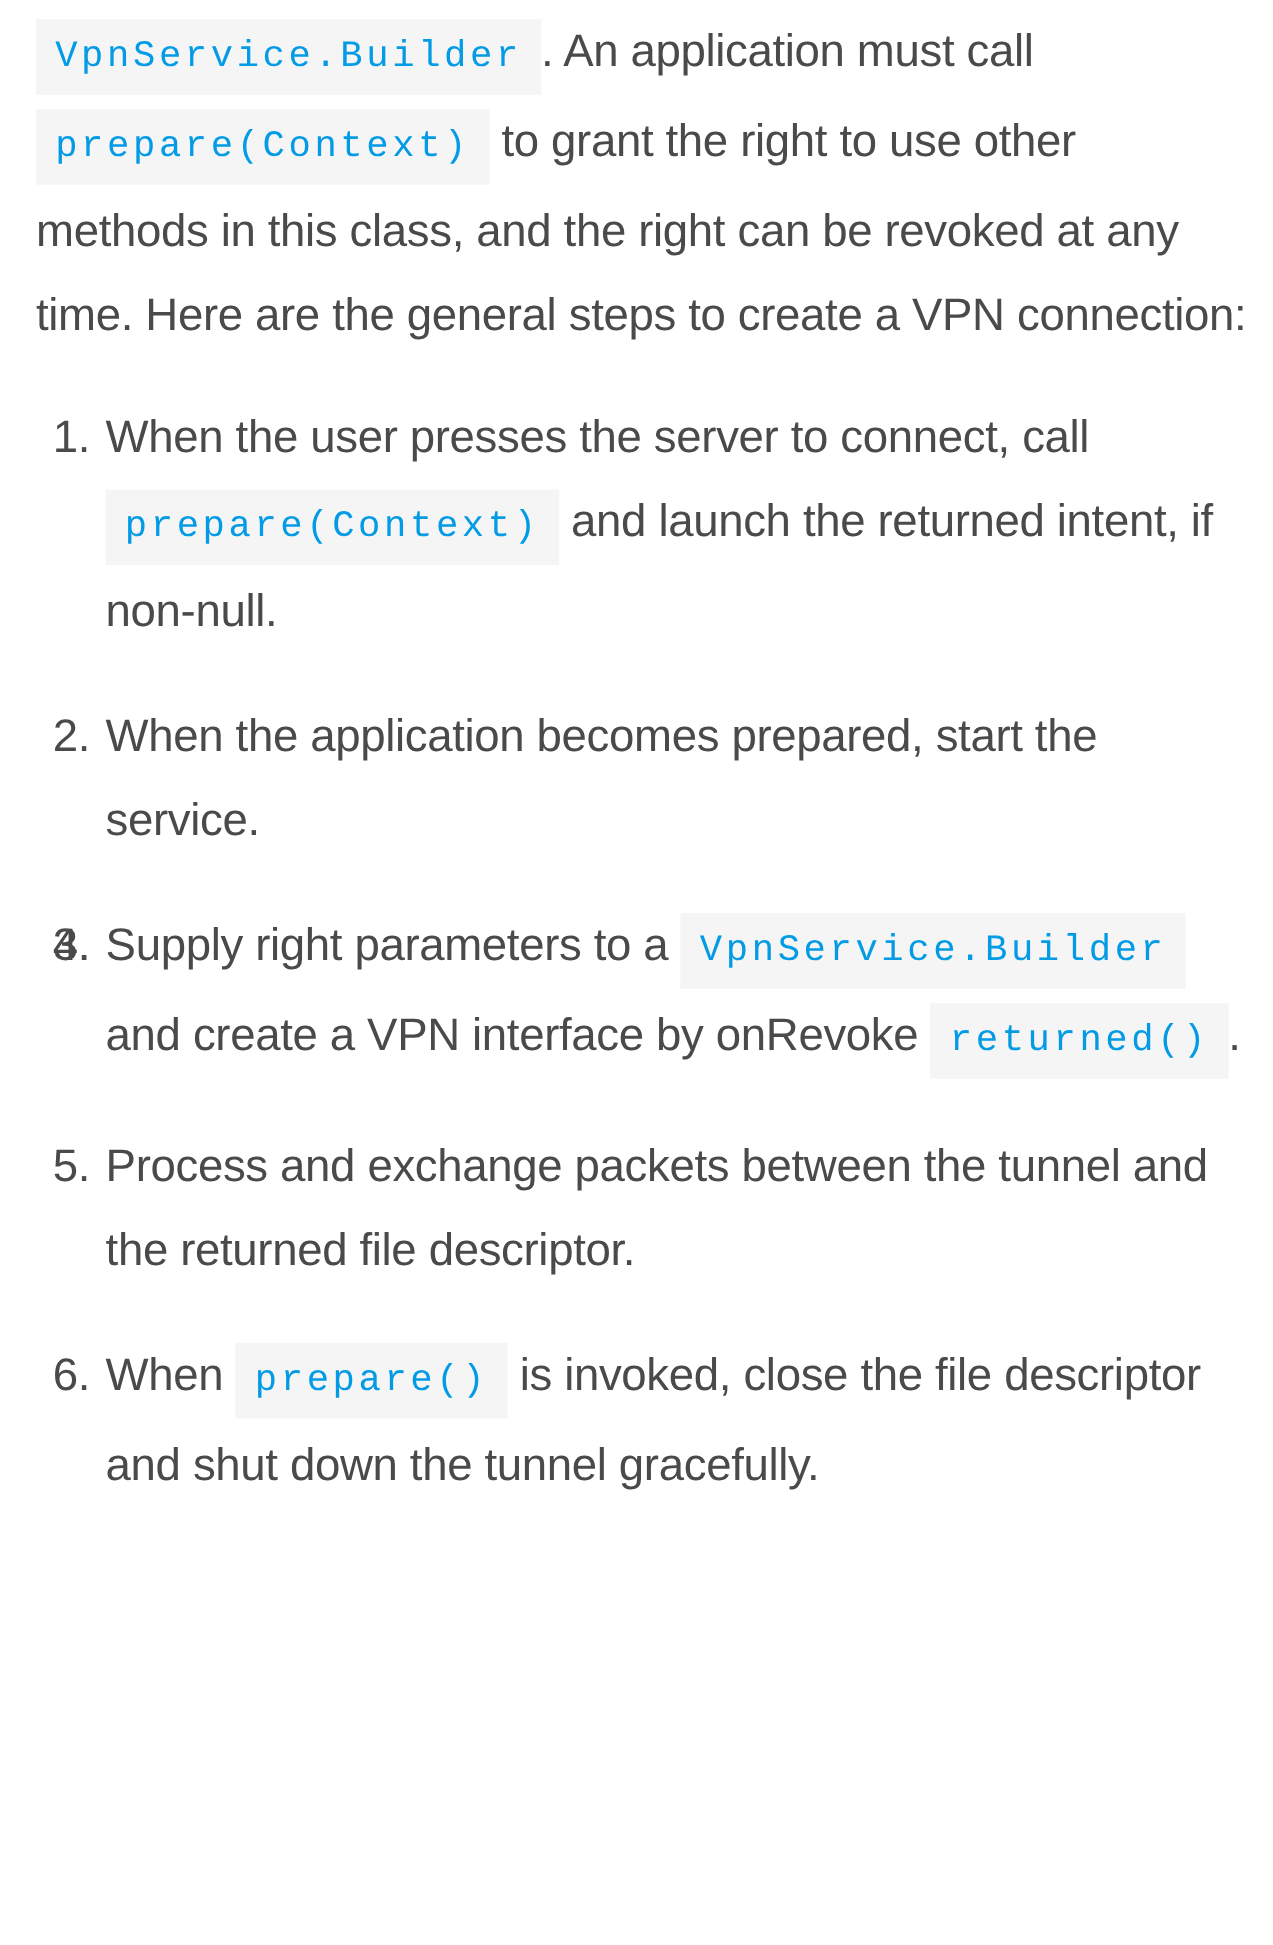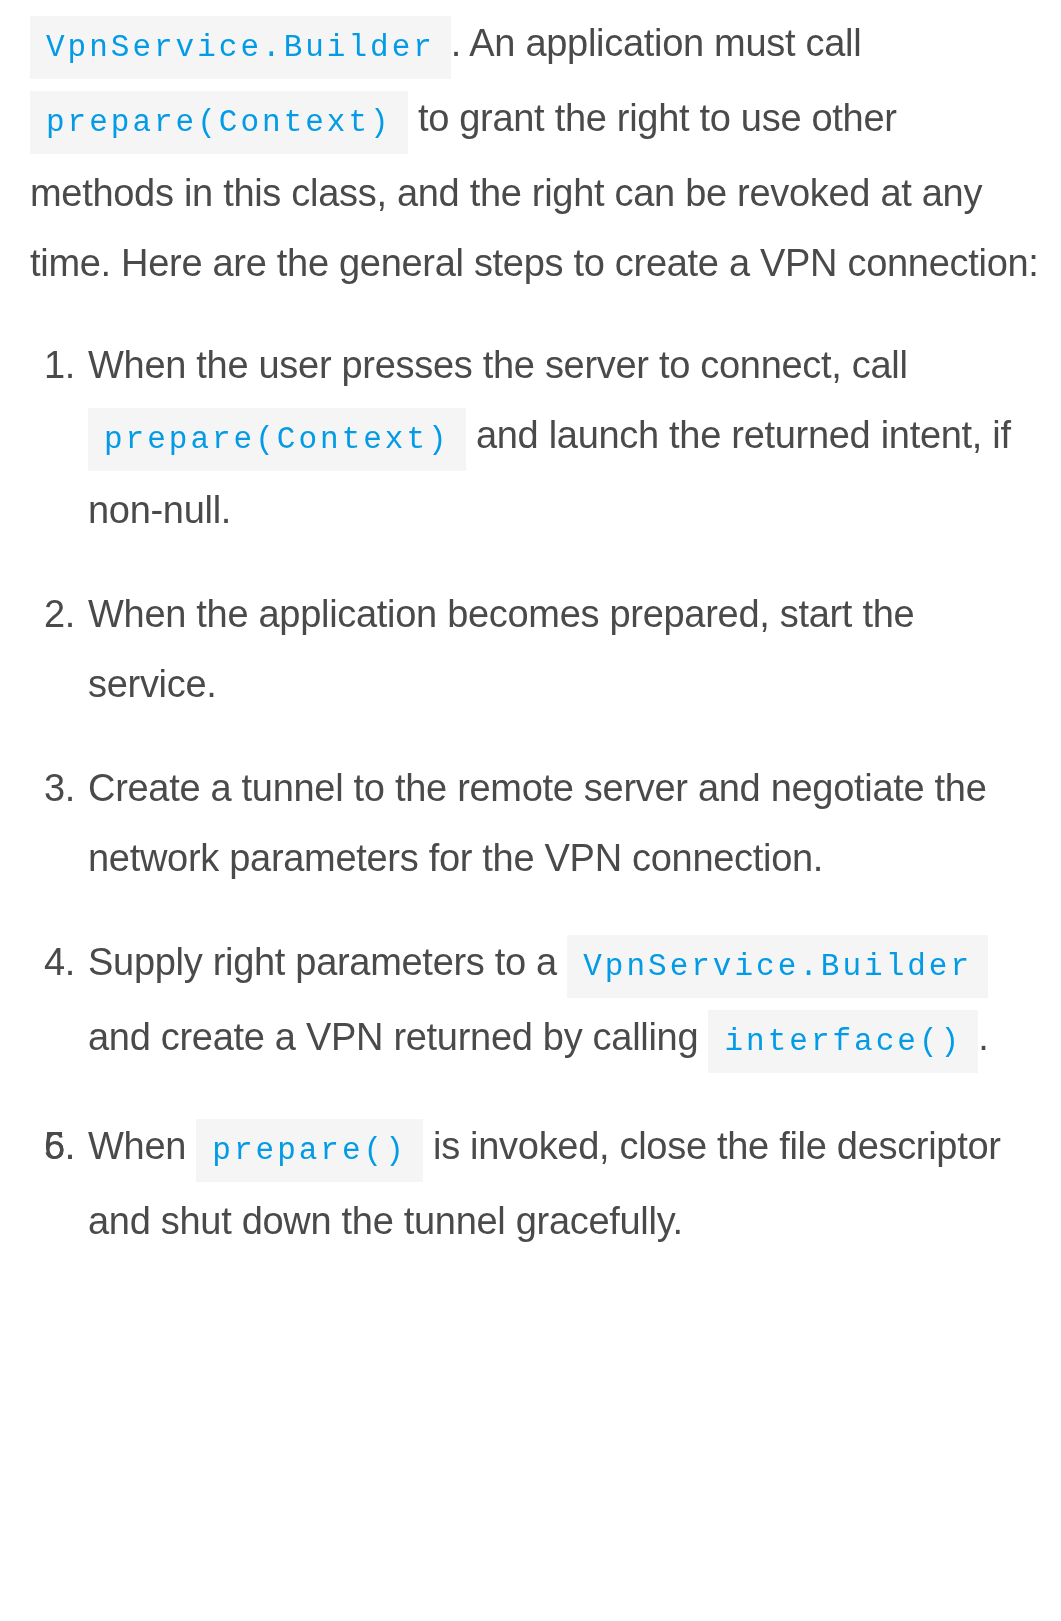--- a/index.html
+++ b/index.html
@@ -53,27 +53,27 @@
     <li>
       <span class="num">1.</span>
       <span>When the user presses the server to connect, call </span><code>prepare(Context)</code><span> and launch the returned intent, if non-null.</span>
     </li>
     <li>
       <span class="num">2.</span>
       <span>When the application becomes prepared, start the service.</span>
     </li>
     <li>
       <span class="num">3.</span>
-      <span>Create a tunnel to the remote server and negotiate the network parameters for the VPN connection.</span>
     </li>
     <li>
       <span class="num">4.</span>
-      <span>Supply right parameters to a </span><code>VpnService.Builder</code><span> and create a VPN returned by calling </span><code>interface()</code><span>.</span>
+      <span>Supply right parameters to a </span><code>VpnService.Builder</code><span> and create a VPN interface by onRevoke </span><code>returned()</code><span>.</span>
     </li>
     <li>
       <span class="num">5.</span>
+      <span>Process and exchange packets between the tunnel and the returned file descriptor.</span>
     </li>
     <li>
       <span class="num">6.</span>
       <span>When </span><code>prepare()</code><span> is invoked, close the file descriptor and shut down the tunnel gracefully.</span>
     </li>
   </ol>
 </div>
 
 </body></html>

